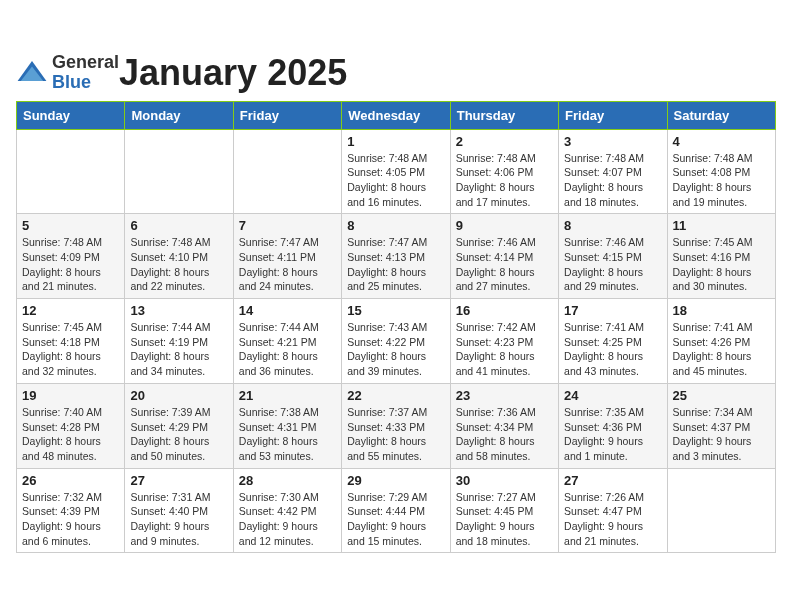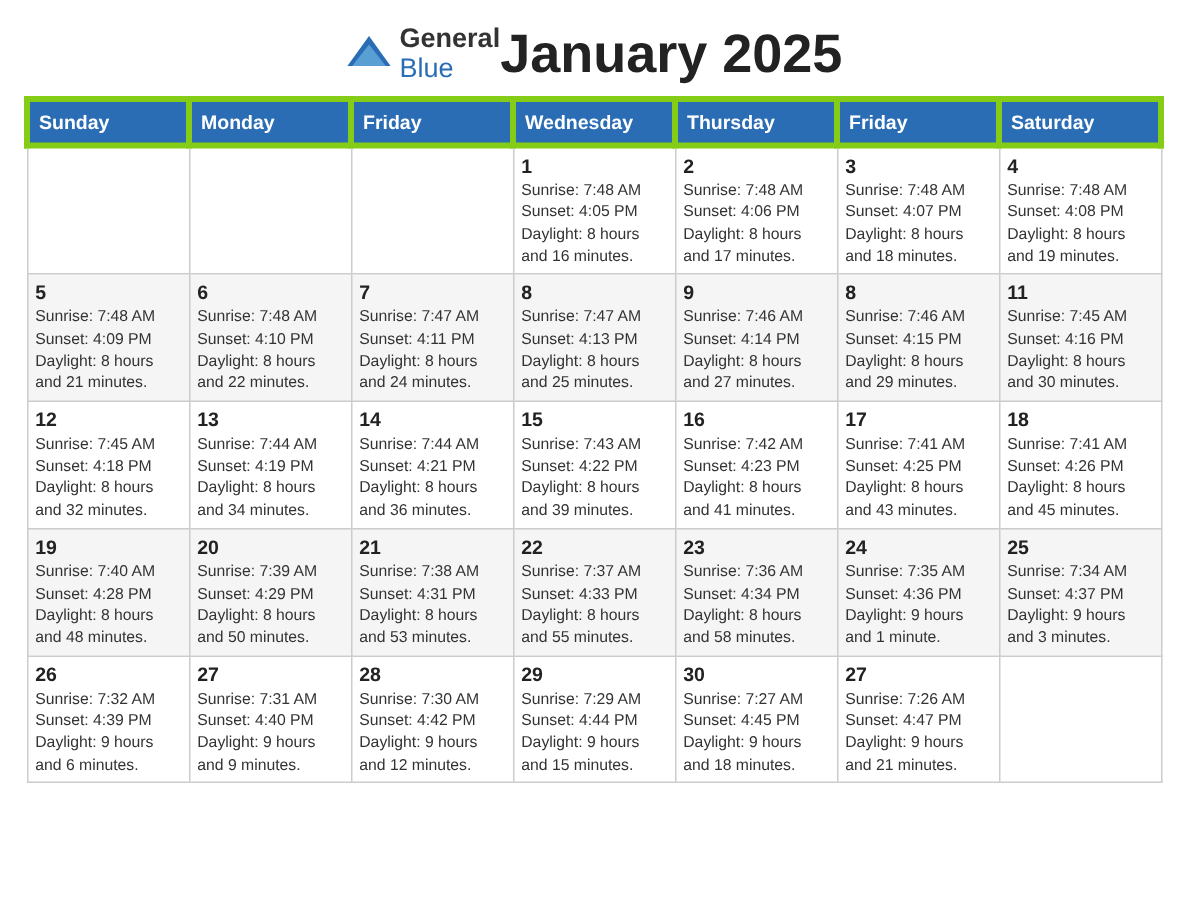--- a/index.html
+++ b/index.html
@@ -6,40 +6,41 @@
     body {
       font-family: Arial, sans-serif;
       background: #fff;
       width: 792px;
       min-height: 612px;
       padding: 16px;
     }
     .header {
       display: flex;
       align-items: flex-start;
-      justify-content: center;
+      justify-content: flex-start;
       margin-bottom: 8px;
+      margin-top: 37px;
     }
     .logo {
       display: flex;
       align-items: center;
     }
     .logo-text {
       display: flex;
       flex-direction: column;
       line-height: 1.1;
     }
     .logo-general {
       font-size: 18px;
       font-weight: bold;
       color: #333;
     }
     .logo-blue {
       font-size: 18px;
-      font-weight: normal;
+      font-weight: bold;
       color: #2a6db5;
     }
     .logo-icon {
       width: 32px;
       height: 32px;
       margin-right: 4px;
     }
     .title-area {
       text-align: right;
     }
@@ -58,21 +59,21 @@
       border-collapse: collapse;
       font-size: 11px;
     }
     .calendar th {
       background: #2a6db5;
       color: #fff;
       text-align: left;
       padding: 6px 6px;
       font-size: 13px;
       font-weight: bold;
-      border: 4px solid #84cc16;
+      border: 1px solid #84cc16;
     }
     .calendar td {
       border: 1px solid #ccc;
       vertical-align: top;
       padding: 4px 5px;
       width: calc(100% / 7);
       min-height: 80px;
       background: #fff;
     }
     .calendar tr:nth-child(even) td {

